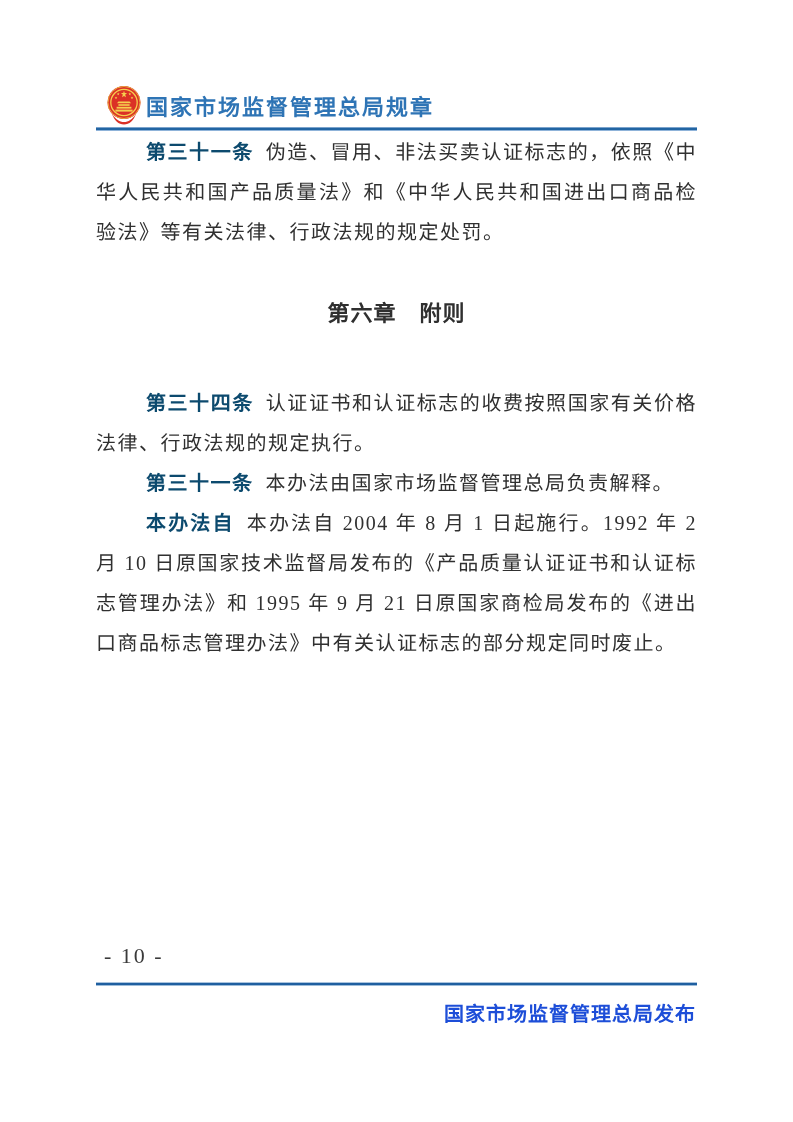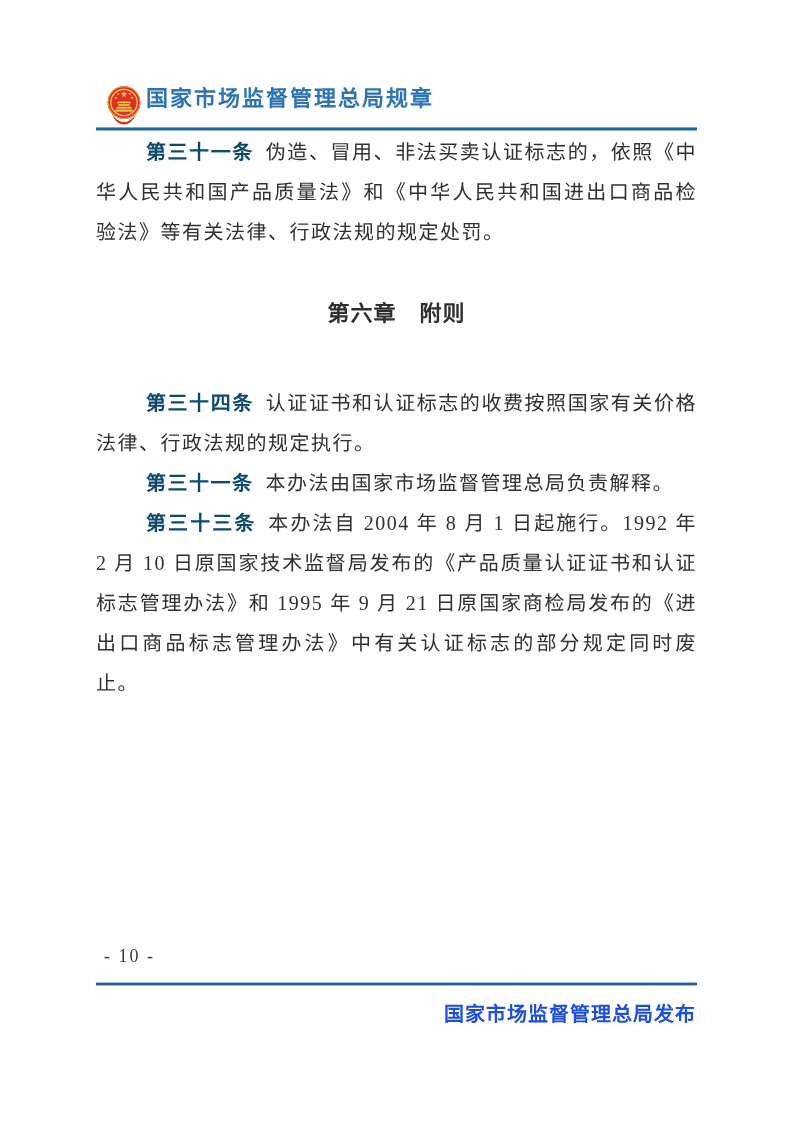--- a/index.html
+++ b/index.html
@@ -26,21 +26,21 @@
     align-items: flex-start;
   }
   .emblem {
     width: 38px;
     height: 41px;
     display: inline-block;
     flex: 0 0 auto;
   }
   .header-title {
     margin-left: 3px;
-    margin-top: 2px;
+    margin-top: 11px;
     font-family: "Liberation Sans", sans-serif;
     font-weight: 700;
     font-size: 22px;
     letter-spacing: 2px;
     color: #2E74B5;
     white-space: nowrap;
     line-height: 26px;
   }
   .header-rule {
     position: absolute;
@@ -87,21 +87,21 @@
   }
   .para-after-chapter {
     margin-top: 49px;
   }
 
   
   .page-number {
     position: absolute;
     left: 104px;
     top: 944px;
-    font-size: 18px;
+    font-size: 22px;
     line-height: 24px;
     letter-spacing: 2px;
     color: #3a3a3a;
   }
   .footer-rule {
     position: absolute;
     left: 96px;
     top: 982px;
     width: 601px;
     height: 4px;
@@ -155,20 +155,20 @@
 
   <main class="content">
     <p class="para"><span class="label">第三十一条</span><span>伪造、冒用、非法买卖认证标志的，依照《中华人民共和国产品质量法》和《中华人民共和国进出口商品检验法》等有关法律、行政法规的规定处罚。</span></p>
 
     <h2 class="chapter">第六章　附则</h2>
 
     <p class="para para-after-chapter"><span class="label">第三十四条</span><span>认证证书和认证标志的收费按照国家有关价格法律、行政法规的规定执行。</span></p>
 
     <p class="para"><span class="label">第三十一条</span><span>本办法由国家市场监督管理总局负责解释。</span></p>
 
-    <p class="para"><span class="label">第三十三条</span><span>本办法自 2004 年 8 月 1 日起施行。1992 年 2 月 10 日原国家技术监督局发布的《产品质量认证证书和认证标志管理办法》和 1995 年 9 月 21 日原国家商检局发布的《进出口商品标志管理办法》中有关认证标志的部分规定同时废止。</span></p>
+    <p class="para"><span class="label">本办法自</span><span>本办法自 2004 年 8 月 1 日起施行。1992 年 2 月 10 日原国家技术监督局发布的《产品质量认证证书和认证标志管理办法》和 1995 年 9 月 21 日原国家商检局发布的《进出口商品标志管理办法》中有关认证标志的部分规定同时废止。</span></p>
   </main>
 
   <div class="page-number">- 10 -</div>
   <div class="footer-rule"></div>
   <div class="publisher">国家市场监督管理总局发布</div>
 
 </div>
 
 </body></html>

